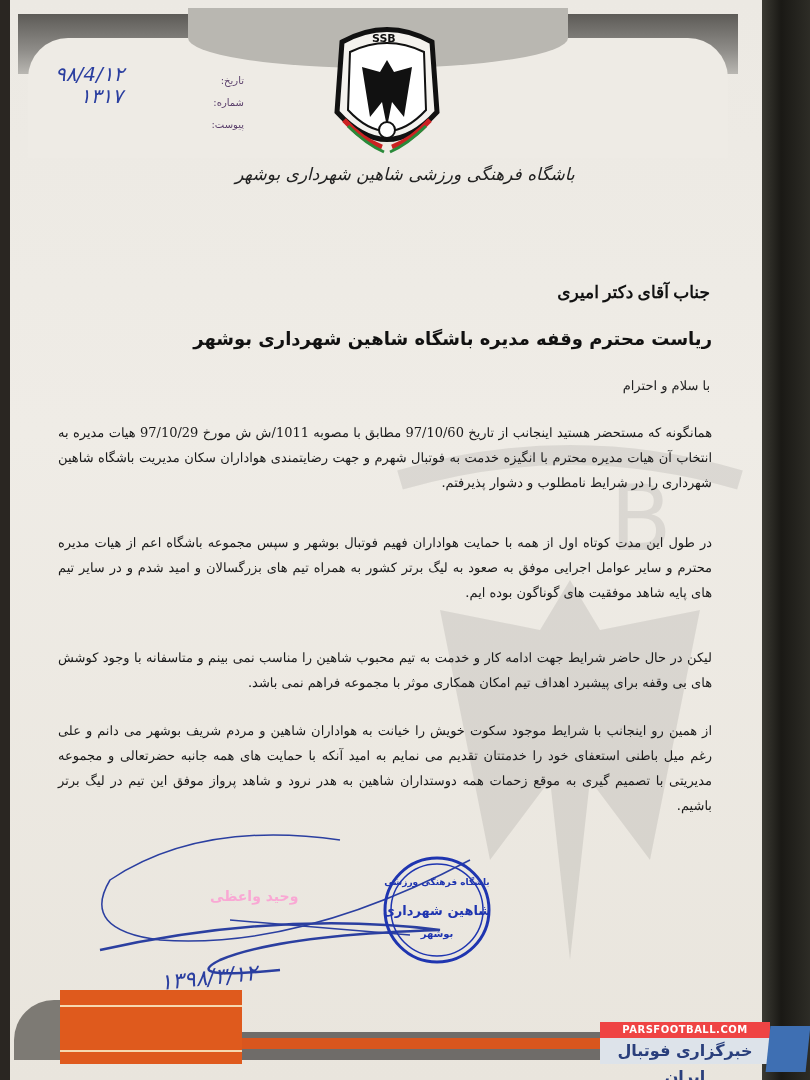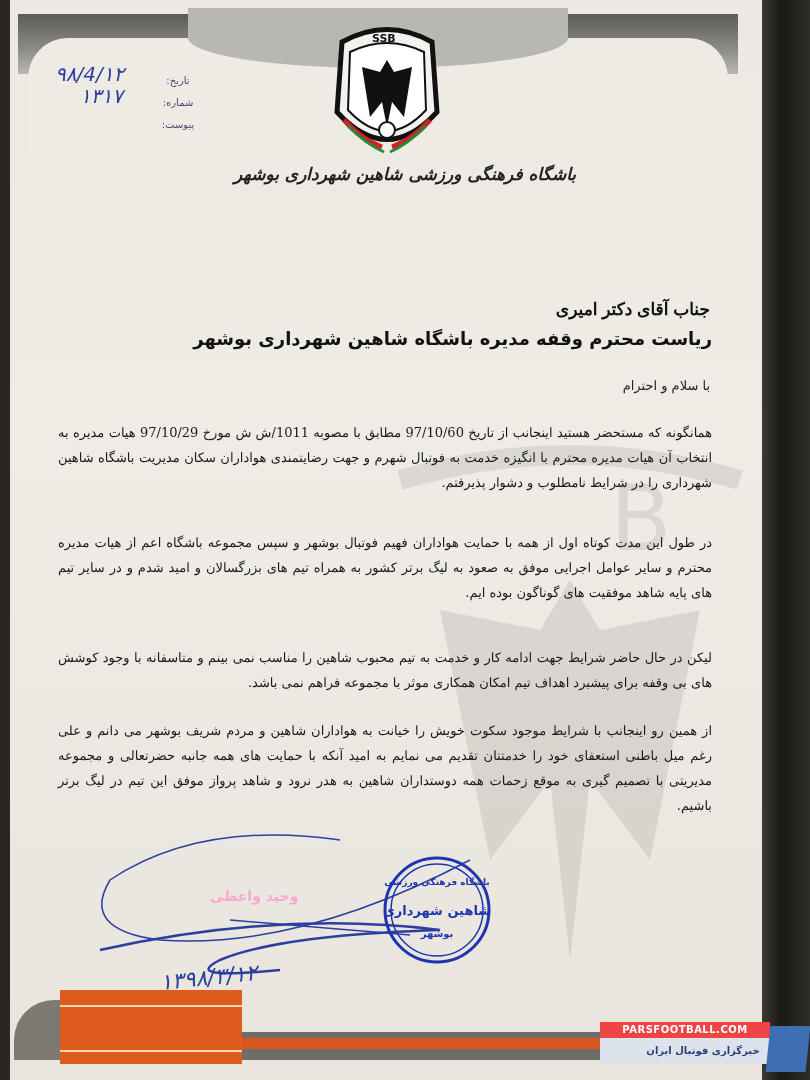--- a/index.html
+++ b/index.html
@@ -23,29 +23,29 @@
     position:absolute; left:28px; top:38px; width:700px; height:120px;
     background:#eeebe5; border-radius:40px 40px 0 0;
   }
   .header-cut:before{
     content:""; position:absolute; left:160px; top:-30px; width:380px; height:60px;
     background:#b9b7b1; border-radius:0 0 50% 50%;
   }
   .logo { position:absolute; left:322px; top:22px; width:130px; height:140px; }
   .org-name {
     position:absolute; left:0; width:810px; top:164px; text-align:center;
-    font-size:17px; font-weight:bold; font-style:italic; color:#222; direction:rtl;
+    font-size:17px; font-weight:normal; font-style:italic; color:#222; direction:rtl;
   }
-  .meta { position:absolute; left:118px; top:70px; width:120px; direction:rtl;text-align:center; }
+  .meta { position:absolute; left:124px; top:70px; width:120px; direction:rtl; }
   .meta-label { font-family:"DejaVu Sans", sans-serif; font-size:10px; color:#5a3f6b; height:22px; line-height:22px; }
   .hand { position:absolute; font-family:"DejaVu Sans", sans-serif; color:#2b3fa0; font-style:italic; }
   .hand-date { left:55px; top:62px; font-size:20px; letter-spacing:1px; }
   .hand-num { left:80px; top:84px; font-size:20px; letter-spacing:1px; }
-  .addressee { position:absolute; right:100px; top:282px; font-family:Liberation Sans, sans-serif;
-    font-weight:bold; font-size:17px; color:#111; direction:rtl;margin-top:17px; }
+  .addressee { position:absolute; right:100px; top:282px; font-family:Liberation Serif, serif;
+    font-weight:bold; font-size:17px; color:#111; direction:rtl; }
   .title { position:absolute; right:98px; top:328px; font-family:"DejaVu Sans", sans-serif;
     font-weight:bold; font-size:18px; color:#111; direction:rtl; }
   .greeting { position:absolute; right:100px; top:378px; font-size:13px; color:#222; direction:rtl; }
   .body-text { position:absolute; right:98px; left:58px; direction:rtl; font-size:13px; color:#1a1a1a;
     line-height:25px; text-align:justify; }
   .p1 { top:420px; } .p2 { top:530px; } .p3 { top:645px; } .p4 { top:718px; }
   .body-text p { margin:0; }
   .watermark { position:absolute; left:380px; top:440px; width:380px; height:540px; opacity:0.08; }
   .signer { position:absolute; left:210px; top:888px; font-family:"DejaVu Sans", sans-serif;
     font-weight:bold; font-size:14px; color:#f9a8d4; direction:rtl; }
@@ -56,21 +56,21 @@
   .footer-orange { position:absolute; left:60px; top:990px; width:182px; height:74px; background:#df5a1d; }
   .footer-line1 { position:absolute; left:60px; top:1005px; width:182px; height:2px; background:#f6d9b0; }
   .footer-line2 { position:absolute; left:60px; top:1050px; width:182px; height:2px; background:#f6d9b0; }
   .footer-corner { position:absolute; left:14px; top:1000px; width:48px; height:60px; background:#7d7a74; border-radius:40px 0 0 0; }
   .footer-strip { position:absolute; left:242px; top:1032px; width:520px; height:28px;
     background:linear-gradient(180deg,#6f6c69 0 20%, #d9561e 20% 62%, #6f6c69 62% 100%); }
   .pf-badge { position:absolute; left:600px; top:1022px; width:210px; height:54px; }
   .pf-top { position:absolute; left:0; top:0; width:170px; height:16px; background:#ef4444; color:#fff;
     font-family:"DejaVu Sans", sans-serif; font-weight:bold; font-size:10px; text-align:center; line-height:16px; letter-spacing:0.5px; }
   .pf-bottom { position:absolute; left:0; top:16px; width:170px; height:26px; background:#dde3ea; color:#2a3f7c;
-    font-family:"DejaVu Sans", sans-serif; font-weight:bold; font-size:10px; text-align:center; line-height:26px; direction:rtl;padding-left:18px; }
+    font-family:"DejaVu Sans", sans-serif; font-weight:bold; font-size:16px; text-align:center; line-height:26px; direction:rtl; }
   .pf-icon { position:absolute; left:168px; top:4px; width:40px; height:46px; background:#3e6fb3; transform:skewX(-6deg); }
 </style>
 </head>
 <body>
 
 <div class="bezel-left"></div>
 <div class="bezel-right"></div>
 
 <div class="paper"></div>
 

